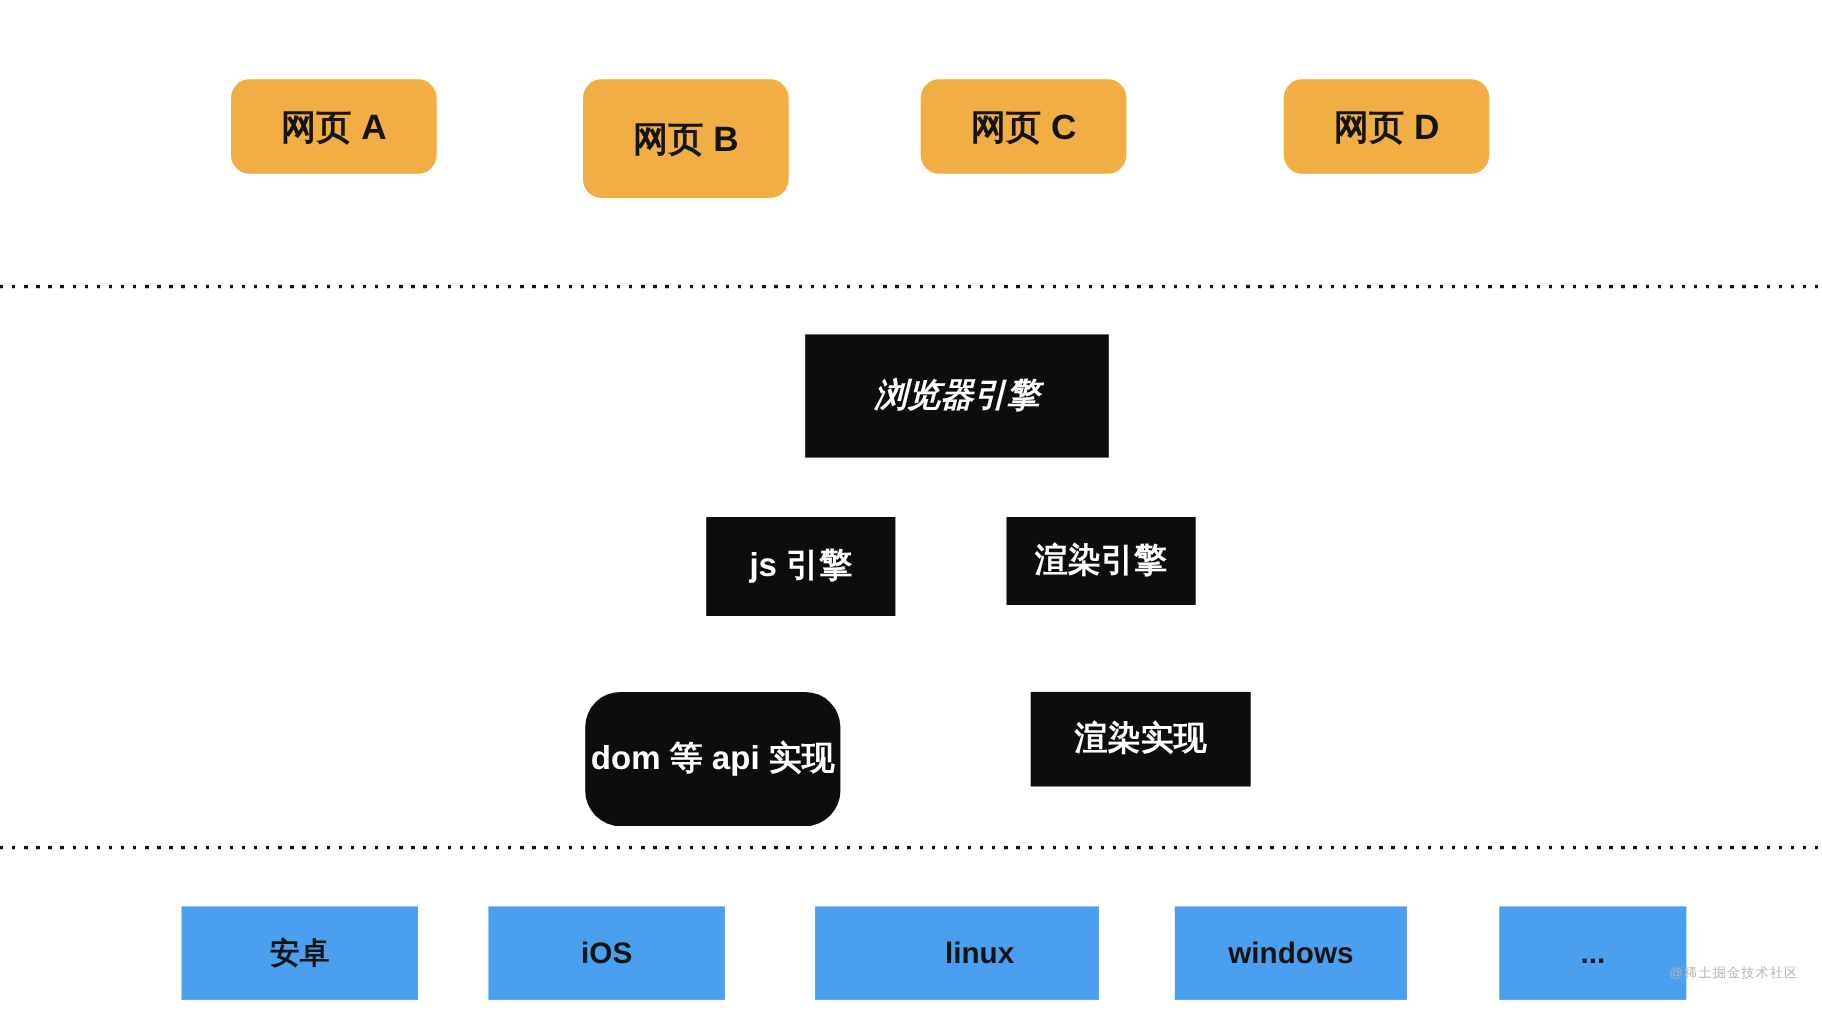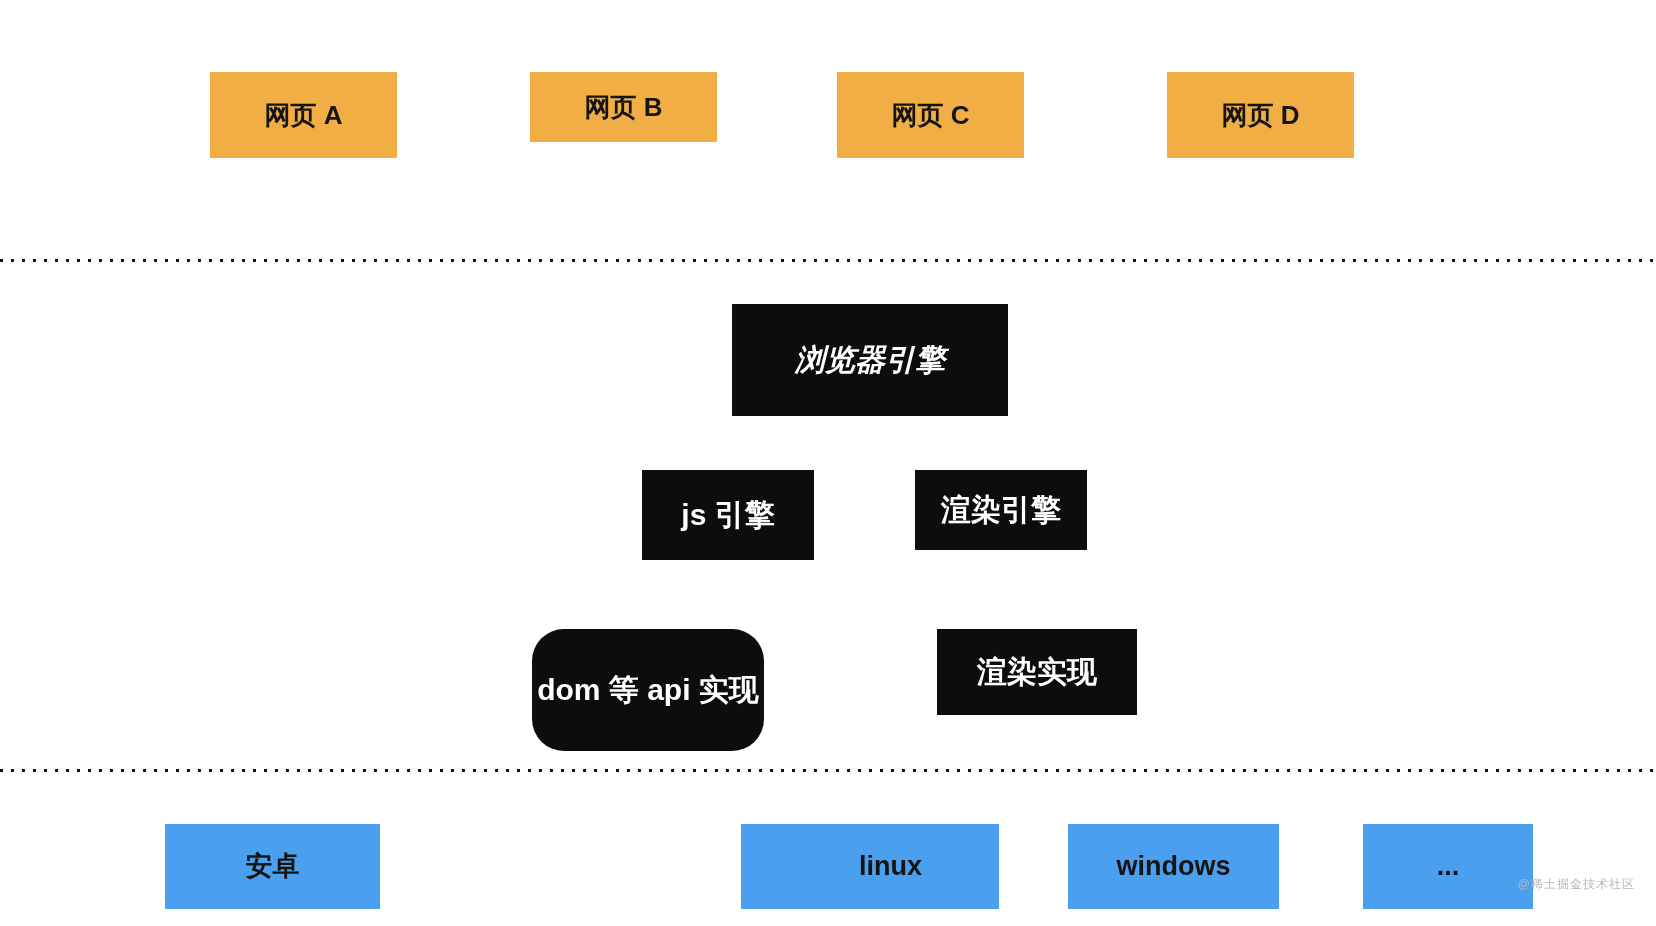--- a/index.html
+++ b/index.html
@@ -21,21 +21,22 @@
     align-items: center;
     justify-content: center;
     text-align: center;
     font-weight: 700;
     line-height: 1;
     white-space: nowrap;
   }
   .box.webpage {
     background: var(--webpage-box, #f0ae45);
     color: var(--dark-text, #141414);
-    font-size: 26px;
+    font-size: 32px;
+    border-radius: 17px;
   }
   .box.engine {
     background: var(--engine-box, #0d0d0d);
     color: var(--engine-text, #ffffff);
     font-size: 30px;
   }
   .box.platform {
     background: var(--os-box, #4aa0ef);
     color: var(--dark-text, #141414);
     font-size: 27px;
@@ -63,36 +64,37 @@
     color: var(--watermark, #b5b5b5);
     letter-spacing: 1px;
   }
 </style>
 </head>
 <body>
 
 <div class="stage">
 
   <div class="box webpage" style="left:210px; top:72px; width:187px; height:86px;">网页 A</div>
-  <div class="box webpage" style="left:530px; top:72px; width:187px; height:70px;">网页 B</div>
+  <div class="box webpage" style="left:530px; top:72px; width:187px; height:108px;">网页 B</div>
   <div class="box webpage" style="left:837px; top:72px; width:187px; height:86px;">网页 C</div>
   <div class="box webpage" style="left:1167px; top:72px; width:187px; height:86px;">网页 D</div>
 
   <div class="dotted-line" style="top:259px;"></div>
 
   <div class="box engine" style="left:732px; top:304px; width:276px; height:112px;font-style:italic;">浏览器引擎</div>
 
   <div class="box engine" style="left:642px; top:470px; width:172px; height:90px;">js 引擎</div>
   <div class="box engine" style="left:915px; top:470px; width:172px; height:80px;">渲染引擎</div>
 
   <div class="box engine" style="left:532px; top:629px; width:232px; height:122px;border-radius:32px;">dom 等 api 实现</div>
   <div class="box engine" style="left:937px; top:629px; width:200px; height:86px;">渲染实现</div>
 
   <div class="dotted-line" style="top:769px;"></div>
 
   <div class="box platform" style="left:165px; top:788px; width:215px; height:85px;">安卓</div>
+  <div class="box platform" style="left:444px; top:788px; width:215px; height:85px;">iOS</div>
   <div class="box platform" style="left:741px; top:788px; width:217px; height:85px;padding-left:41px;">linux</div>
   <div class="box platform" style="left:1068px; top:788px; width:211px; height:85px;">windows</div>
   <div class="box platform" style="left:1363px; top:788px; width:170px; height:85px;">...</div>
 
   <div class="watermark">@稀土掘金技术社区</div>
 
 </div>
 
 </body></html>

